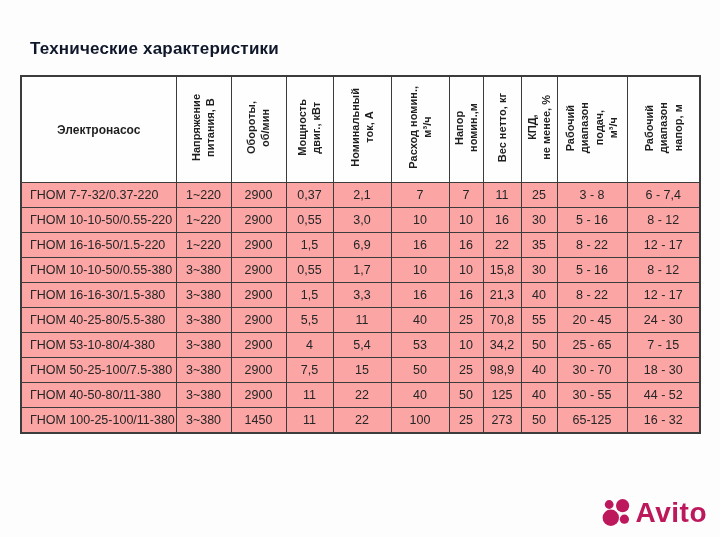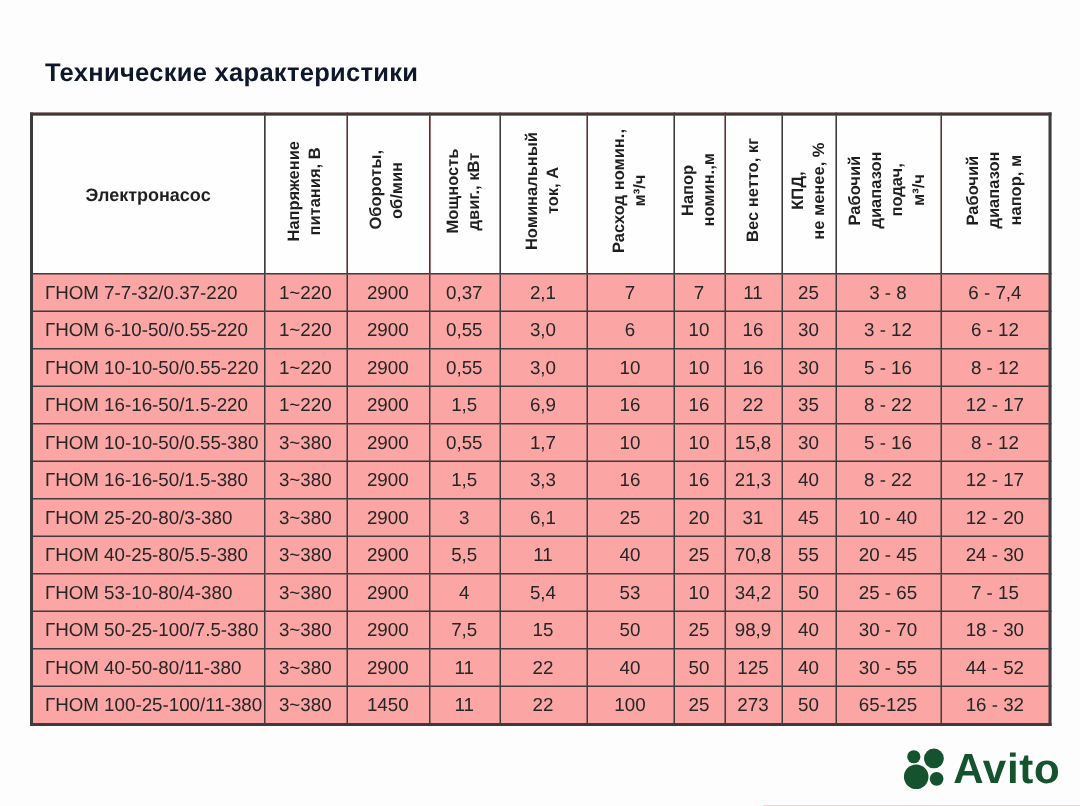--- a/index.html
+++ b/index.html
@@ -74,21 +74,21 @@
     text-align: left;
     padding-left: 8px;
     font-size: 12.5px;
   }
   .watermark {
     position: absolute;
     right: 13px;
     bottom: 9px;
     display: flex;
     align-items: center;
-    color: #14532d;
+    color: #be185d;
     user-select: none;
   }
   .watermark .wm-text {
     font-size: 28px;
     font-weight: bold;
     letter-spacing: 0.5px;
     line-height: 1;
   }
   .watermark svg {
     margin-right: 3px;
@@ -149,33 +149,20 @@
         <td>0,37</td>
         <td>2,1</td>
         <td>7</td>
         <td>7</td>
         <td>11</td>
         <td>25</td>
         <td>3 - 8</td>
         <td>6 - 7,4</td>
       </tr>
       <tr>
-        <td>ГНОМ 6-10-50/0.55-220</td>
-        <td>1~220</td>
-        <td>2900</td>
-        <td>0,55</td>
-        <td>3,0</td>
-        <td>6</td>
-        <td>10</td>
-        <td>16</td>
-        <td>30</td>
-        <td>3 - 12</td>
-        <td>6 - 12</td>
-      </tr>
-      <tr>
         <td>ГНОМ 10-10-50/0.55-220</td>
         <td>1~220</td>
         <td>2900</td>
         <td>0,55</td>
         <td>3,0</td>
         <td>10</td>
         <td>10</td>
         <td>16</td>
         <td>30</td>
         <td>5 - 16</td>
@@ -201,44 +188,31 @@
         <td>0,55</td>
         <td>1,7</td>
         <td>10</td>
         <td>10</td>
         <td>15,8</td>
         <td>30</td>
         <td>5 - 16</td>
         <td>8 - 12</td>
       </tr>
       <tr>
-        <td>ГНОМ 16-16-50/1.5-380</td>
+        <td>ГНОМ 16-16-30/1.5-380</td>
         <td>3~380</td>
         <td>2900</td>
         <td>1,5</td>
         <td>3,3</td>
         <td>16</td>
         <td>16</td>
         <td>21,3</td>
         <td>40</td>
         <td>8 - 22</td>
         <td>12 - 17</td>
-      </tr>
-      <tr>
-        <td>ГНОМ 25-20-80/3-380</td>
-        <td>3~380</td>
-        <td>2900</td>
-        <td>3</td>
-        <td>6,1</td>
-        <td>25</td>
-        <td>20</td>
-        <td>31</td>
-        <td>45</td>
-        <td>10 - 40</td>
-        <td>12 - 20</td>
       </tr>
       <tr>
         <td>ГНОМ 40-25-80/5.5-380</td>
         <td>3~380</td>
         <td>2900</td>
         <td>5,5</td>
         <td>11</td>
         <td>40</td>
         <td>25</td>
         <td>70,8</td>

